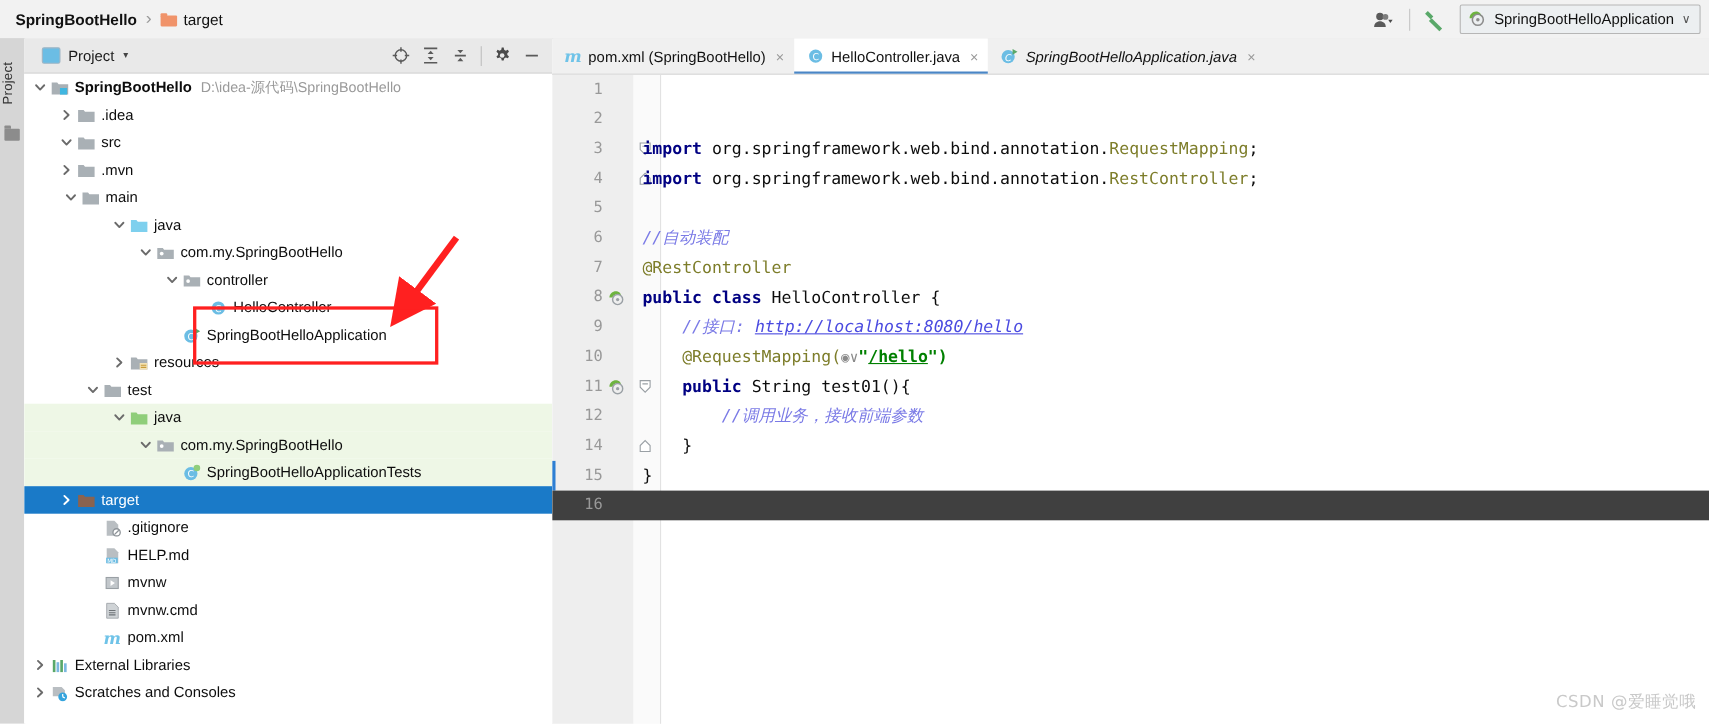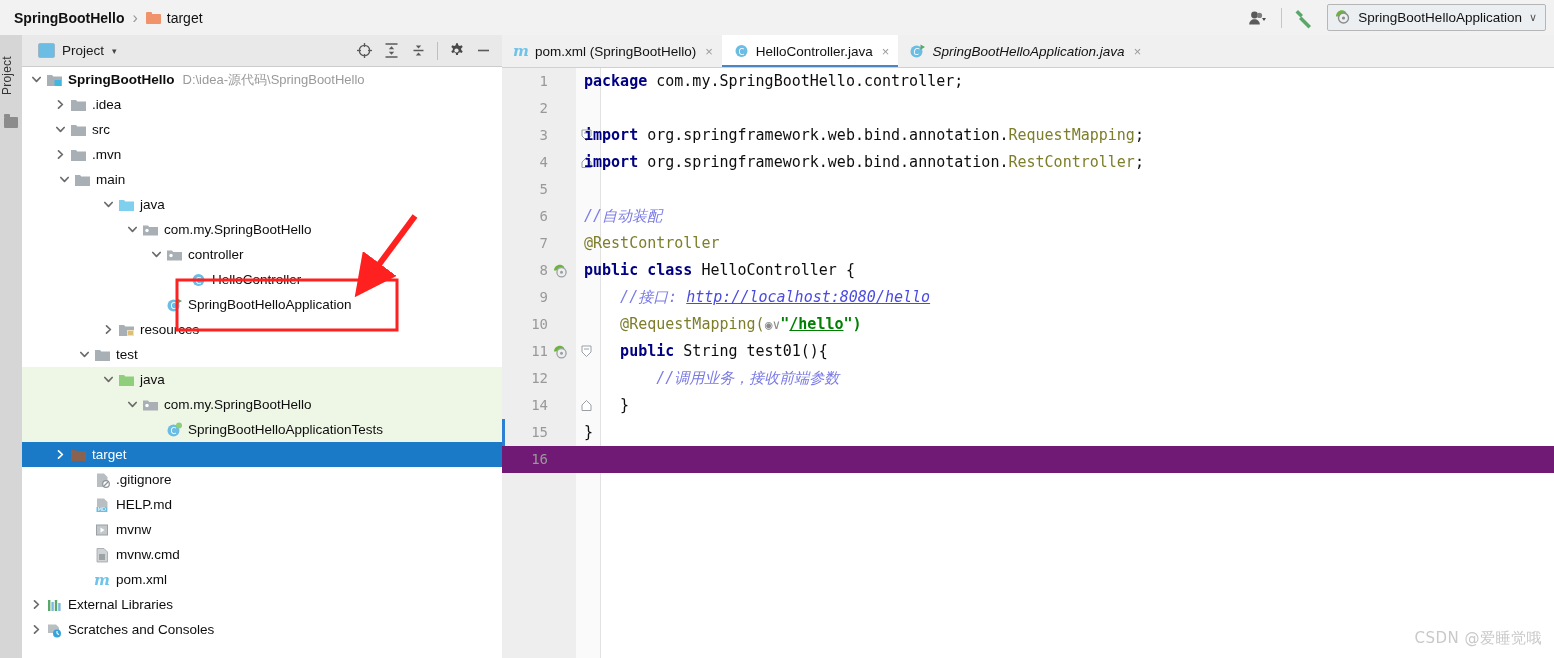--- a/index.html
+++ b/index.html
@@ -115,21 +115,21 @@
   .codelines{position:absolute;left:0;top:0;width:1052px;height:591px;}
   .cl{position:relative;height:27px;}
   .cl .ln{
     position:absolute;left:0;width:46px;text-align:right;height:27px;line-height:27px;
     color:#999;font-size:14px;font-family:"DejaVu Sans Mono","Liberation Mono",monospace;
   }
   .cl .code{
     position:absolute;left:82px;height:27px;line-height:27px;white-space:pre;
     font-family:"DejaVu Sans Mono","Liberation Mono",monospace;font-size:15px;color:#0d0d0d;
   }
-  .cl.cur{background:#701a75;}
+  .cl.cur{background:#404040;}
   .kw{color:#000082;font-weight:bold;}
   .cls{color:#7d7d2a;}
   .cm{color:#7a7ae6;font-style:italic;}
   .str{color:#008000;font-weight:bold;}
   .ann{color:#7d7d2a;}
   .lnk{color:#4a4ae0;text-decoration:underline;font-style:italic;}
   .lnk2{color:#008000;font-weight:bold;text-decoration:underline;}
   .plain{color:#0d0d0d;}
 
   .gutter-run{position:absolute;left:50px;width:17px;height:17px;}
@@ -526,21 +526,20 @@
           <span>SpringBootHelloApplication.java</span>
           <span class="tab-x">×</span>
         </div>
       </div>
     <div class="codearea">
       <div class="gutter"></div>
       <div class="foldstrip"></div>
       <div class="codelines" id="codelines">
           <div class="cl">
             <span class="ln">1</span>
-            <span class="code"><span class="kw">package </span><span class="plain">com.my.SpringBootHello.controller;</span></span>
           </div>
           <div class="cl">
             <span class="ln">2</span>
             <span class="code"></span>
           </div>
           <div class="cl">
             <span class="ln">3</span>
             <span class="fold-marker" style="top: 7px;"><svg width="13" height="13" viewBox="0 0 13 13">
                 <path d="M2 1 h9 v6 l-4.5 4.5 L2 7 z" fill="#fff" stroke="#9aa0a5" stroke-width="1"></path>
                 <line x1="4" y1="4" x2="9" y2="4" stroke="#9aa0a5" stroke-width="1"></line>

